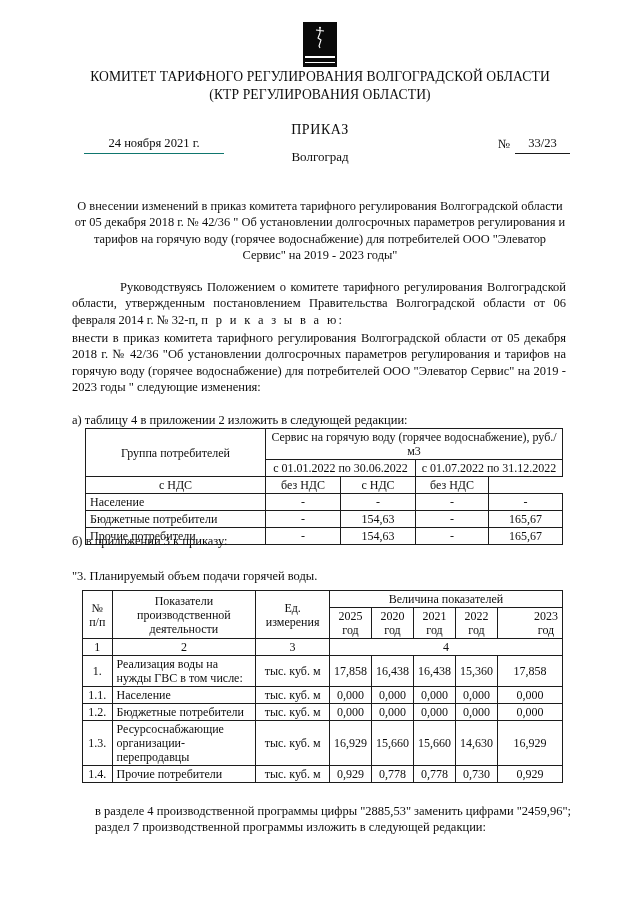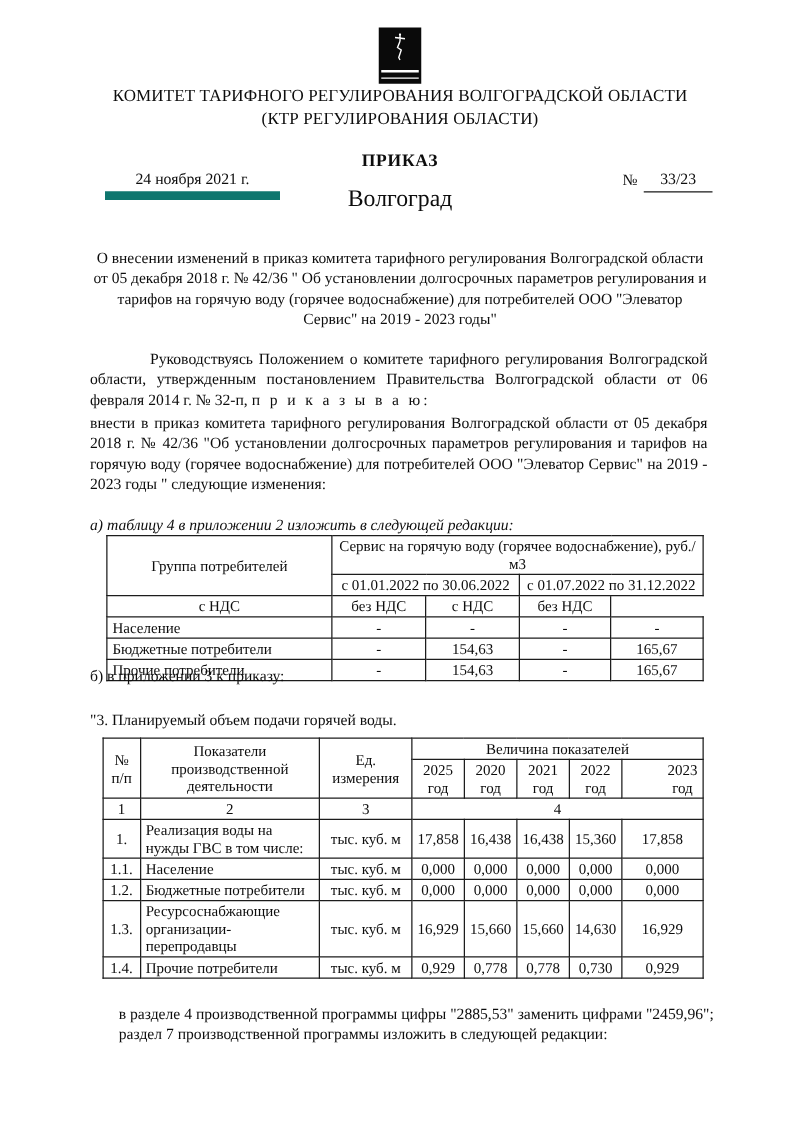--- a/index.html
+++ b/index.html
@@ -71,32 +71,32 @@
   }
   .org-title .l2 { display: block; }
 
   .prikaz {
     position: absolute;
     top: 122px;
     left: 0;
     width: 640px;
     text-align: center;
     font-size: 14px;
-    font-weight: bold;
+    font-weight: normal;
     letter-spacing: 0.6px;
   }
 
   .date-line {
     position: absolute;
     top: 136px;
     left: 84px;
     width: 140px;
     text-align: center;
     font-size: 12.6px;
-    border-bottom: 7px solid #0f766e;
+    border-bottom: 1px solid #0f766e;
     padding-bottom: 2px;
   }
   .num-label {
     position: absolute;
     top: 137px;
     left: 498px;
     font-size: 12.6px;
   }
   .num-value {
     position: absolute;
@@ -107,21 +107,21 @@
     font-size: 12.6px;
     border-bottom: 1px solid #1a1a1a;
     padding-bottom: 2px;
   }
   .city {
     position: absolute;
     top: 149px;
     left: 0;
     width: 640px;
     text-align: center;
-    font-size: 19px;
+    font-size: 13px;
   }
 
   .doc-subject {
     position: absolute;
     top: 198px;
     left: 72px;
     width: 496px;
     text-align: center;
     font-size: 12.4px;
     line-height: 16.4px;
@@ -133,21 +133,21 @@
     left: 72px;
     width: 494px;
     font-size: 12.5px;
     line-height: 16.4px;
     text-align: justify;
     text-justify: inter-word;
   }
   .p1 { top: 279px; }
   .p1 .ind { display: inline-block; width: 48px; }
   .p2 { top: 330px; }
-  .p3 { top: 412px; font-style: italic; }
+  .p3 { top: 412px; }
   .p-b { top: 533px; }
   .p-sec3 { top: 568px; text-align: left; }
   .p-tail { top: 803px; margin-left: 23px; }
 
   .sp { letter-spacing: 2.3px; }
 
   
   table {
     position: absolute;
     border-collapse: collapse;

